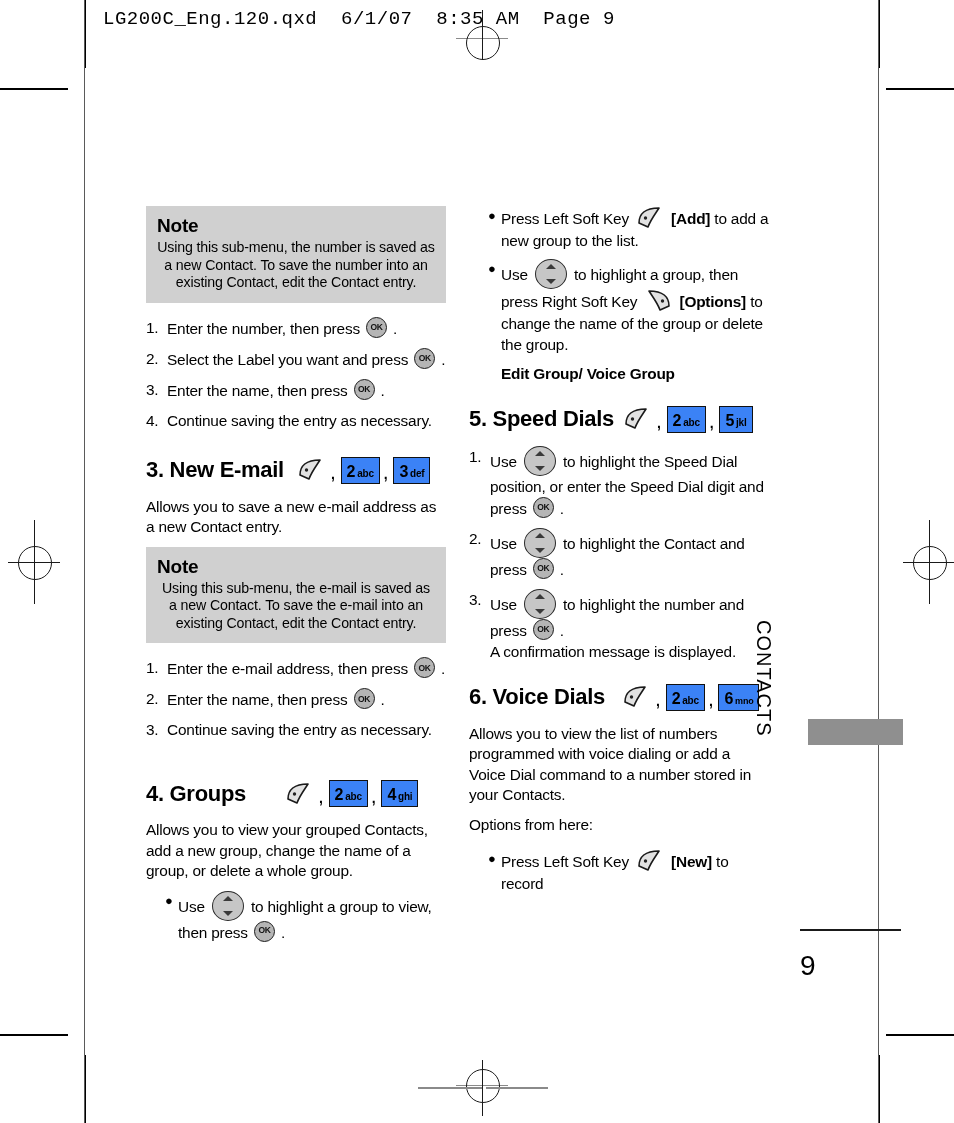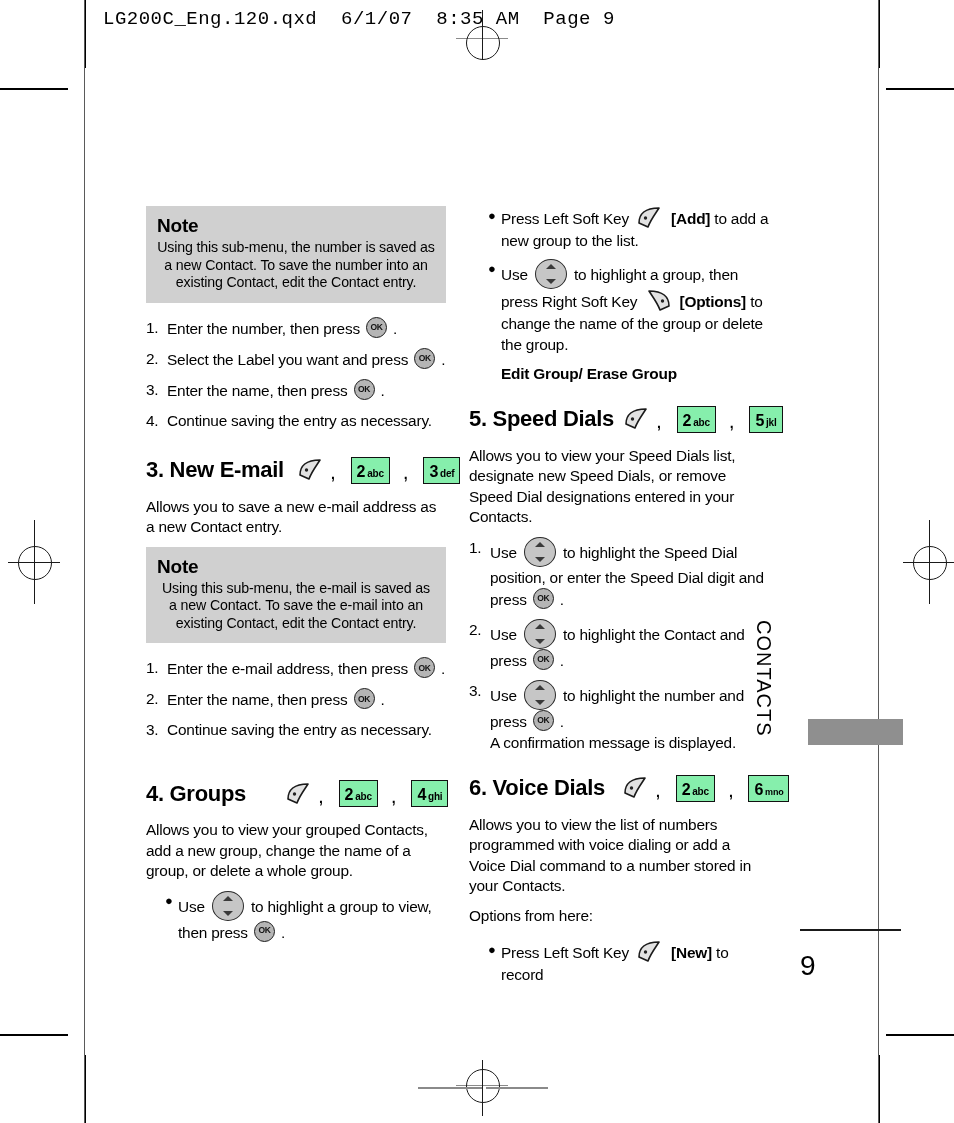--- a/index.html
+++ b/index.html
@@ -90,22 +90,22 @@
     position:absolute;left:50%;width:0;height:0;margin-left:-5px;
     border-left:5px solid transparent;border-right:5px solid transparent;
   }
   .navkey .up{top:4px;border-bottom:5px solid #3a3a3a;}
   .navkey .dn{bottom:4px;border-top:5px solid #3a3a3a;}
 
   .softkey{display:inline-block;width:28px;height:24px;vertical-align:-6px;margin:0 3px;}
   .softkey svg{display:block;}
 
   .keycap{
-    display:inline-block;background:#86efac;border:1.8px solid #111;
-    padding:1px 5px 2px 5px;vertical-align:2px;margin:0 11px;
+    display:inline-block;background:#3b82f6;border:1.8px solid #111;
+    padding:1px 5px 2px 5px;vertical-align:2px;margin:0 1px;
     line-height:1;white-space:nowrap;
   }
   .keycap .d{font-size:16px;font-weight:bold;letter-spacing:-0.3px;}
   .keycap .l{font-size:10px;font-weight:bold;letter-spacing:-0.2px;margin-left:2px;}
 
   
   .sidetab-label{
     position:absolute;left:775px;top:620px;
     width:160px;text-align:left;
     font-size:20px;letter-spacing:1px;
@@ -278,36 +278,35 @@
       <span class="softkey">
         <svg width="28" height="24" viewBox="0 0 28 24">
             <path d="M25 17 C25 8, 19 2, 5 2 C8 7, 13 13, 16 21 Z" fill="#e2e2e2" stroke="#1a1a1a" stroke-width="1.6" stroke-linejoin="round"></path>
             <circle cx="18.5" cy="12" r="1.7" fill="#222"></circle>
           </svg>
       </span>
       <span class="bold">[Options]</span>
       <span>to change the name of the group or delete the group.</span>
     </li>
   </ul>
-  <div class="subline bold" style="padding-left:32px;margin-bottom:4px;">Edit Group/ Erase Group</div>
+  <div class="subline bold" style="padding-left:32px;margin-bottom:4px;">Edit Group/ Voice Group</div>
 
   <div class="sec-head" style="margin-top:22px;">
     <span class="title" style="margin-right:6px;">5. Speed Dials</span>
     <span class="softkey">
       <svg width="28" height="24" viewBox="0 0 28 24">
           <path d="M3 17 C3 8, 9 2, 23 2 C20 7, 15 13, 12 21 Z" fill="#e2e2e2" stroke="#1a1a1a" stroke-width="1.6" stroke-linejoin="round"></path>
           <circle cx="9.5" cy="12" r="1.7" fill="#222"></circle>
         </svg>
     </span>
     <span class="comma">,</span>
     <span class="keycap"><span class="d">2</span><span class="l">abc</span></span>
     <span class="comma">,</span>
     <span class="keycap"><span class="d">5</span><span class="l">jkl</span></span>
   </div>
-  <div class="para">Allows you to view your Speed Dials list, designate new Speed Dials, or remove Speed Dial designations entered in your Contacts.</div>
 
   <ol class="steps">
     <li>
       <span class="num">1.</span>
       <span>Use</span>
       <span class="navkey"><span class="up"></span><span class="dn"></span></span>
       <span>to highlight the Speed Dial position, or enter the Speed Dial digit and press</span>
       <span class="ok"></span>
       <span>.</span>
     </li>

